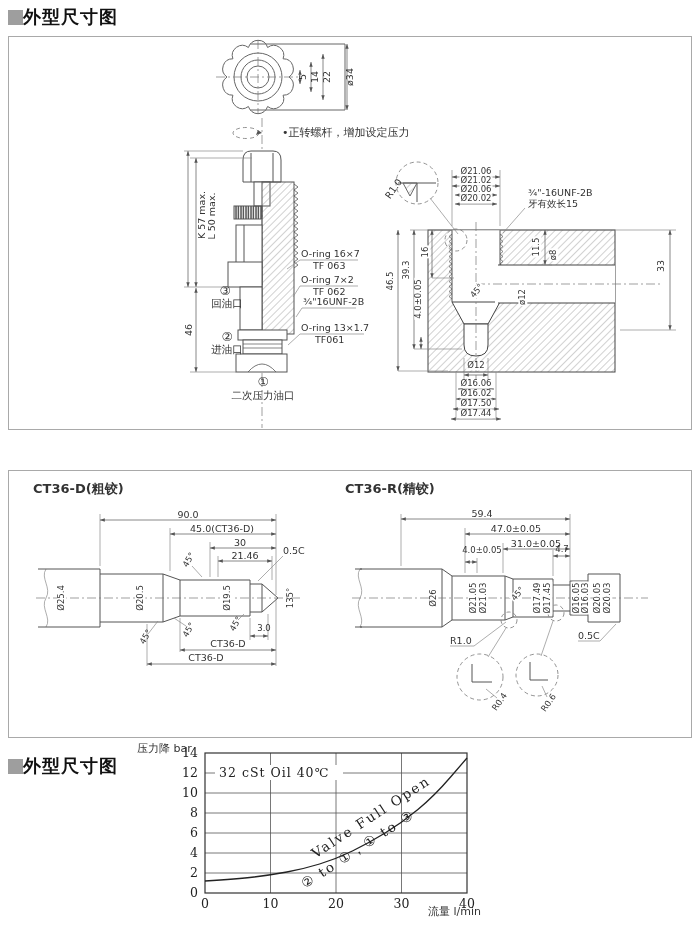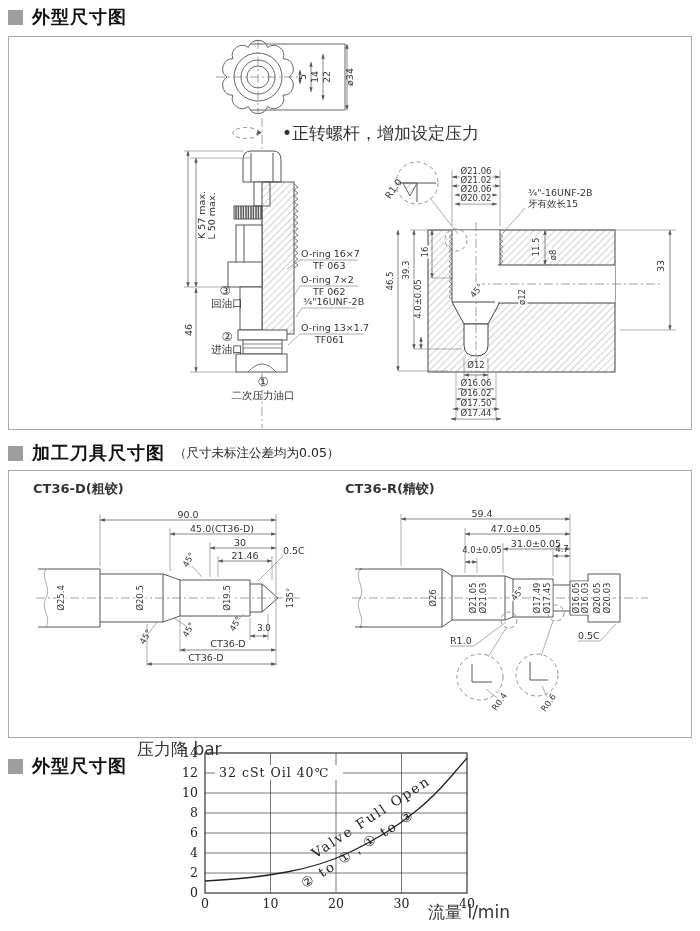--- a/index.html
+++ b/index.html
@@ -1,58 +1,53 @@
 <!DOCTYPE html>
 <html><head>
 <meta charset="utf-8">
 <style>
 *{margin:0;padding:0;box-sizing:border-box}
 html,body{background:#fff}
 body{width:700px;height:931px;position:relative;font-family:"DejaVu Sans","Liberation Sans",sans-serif;color:#222}
 .page{position:absolute;left:0;top:0;width:700px;height:931px;overflow:hidden;background:#fff}
-.hd{position:absolute;display:flex;align-items:center;gap:9px}
+.hd{position:absolute;display:flex;align-items:center;}
 .sq{width:15px;height:15px;background:#9e9e9e;flex:0 0 auto}
 .ht{font-size:18px;font-weight:bold;letter-spacing:1px;color:#111}
 .hn{font-size:12.5px;font-weight:normal;color:#222}
 .panel{position:absolute;border:1px solid #a9a9a9;background:#fff}
 svg.art{position:absolute;left:0;top:0;pointer-events:none}
 #chart{position:absolute;left:160px;top:744px;pointer-events:none}
 .a{position:absolute;width:0;height:0;font-style:normal}
 .a>span{position:absolute;left:0;top:0;display:inline-block;white-space:nowrap;
   transform:rotate(var(--r,0deg)) translate(-50%,-50%);transform-origin:0 0;
   font-size:9.5px;color:#333;line-height:1.1}
 .l>span{transform:rotate(var(--r,0deg)) translate(0,-50%)}
 .v{--r:-90deg}
 .f8>span{font-size:8.5px}
 .f10>span{font-size:10.5px}
-.f11>span{font-size:17px}
+.f11>span{font-size:11px}
 .f12>span{font-size:12.5px}
 .f13>span{font-size:13px;font-weight:bold}
 .bg>span{background:#fff;padding:0 1px}
 .serif>span{font-family:"DejaVu Serif","Liberation Serif",serif;letter-spacing:2px;font-size:13.5px;color:#222}
 .tick{font-family:"DejaVu Serif","Liberation Serif",serif;font-size:12.5px;fill:#222}
 .ctx{font-family:"DejaVu Serif","Liberation Serif",serif;font-size:12.5px;fill:#222;letter-spacing:1px}
 .cl{stroke:#777;stroke-width:.7;stroke-dasharray:9 3 2 3}
 .thin{stroke:#8a8a8a;stroke-width:.7}
 .dim{stroke:#6a6a6a;stroke-width:.8;marker-start:url(#ar);marker-end:url(#ar)}
 .dsh{stroke:#777;stroke-width:.8;stroke-dasharray:4 3;fill:none}
 </style>
 </head>
 <body>
 
 <div class="page">
 
   <div class="hd" style="left:8px;top:5px">
     <div class="sq"></div>
     <div class="ht">外型尺寸图</div>
-  </div>
-  <div class="hd" style="left:8px;top:441px">
-    <div class="sq"></div>
-    <div class="ht">加工刀具尺寸图</div>
-    <div class="hn">（尺寸未标注公差均为0.05）</div>
   </div>
   <div class="hd" style="left:8px;top:754px">
     <div class="sq"></div>
     <div class="ht">外型尺寸图</div>
   </div>
 
   <div class="panel" style="left:8px;top:36px;width:684px;height:394px"></div>
   <div class="panel" style="left:8px;top:470px;width:684px;height:268px"></div>
 
   <svg class="art" width="700" height="931" viewBox="0 0 700 931">

